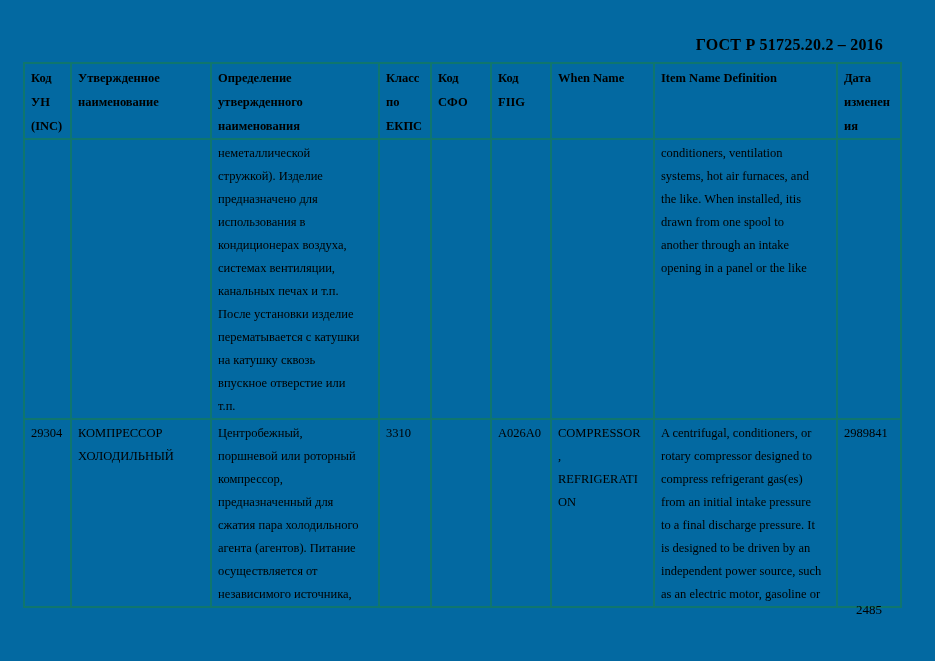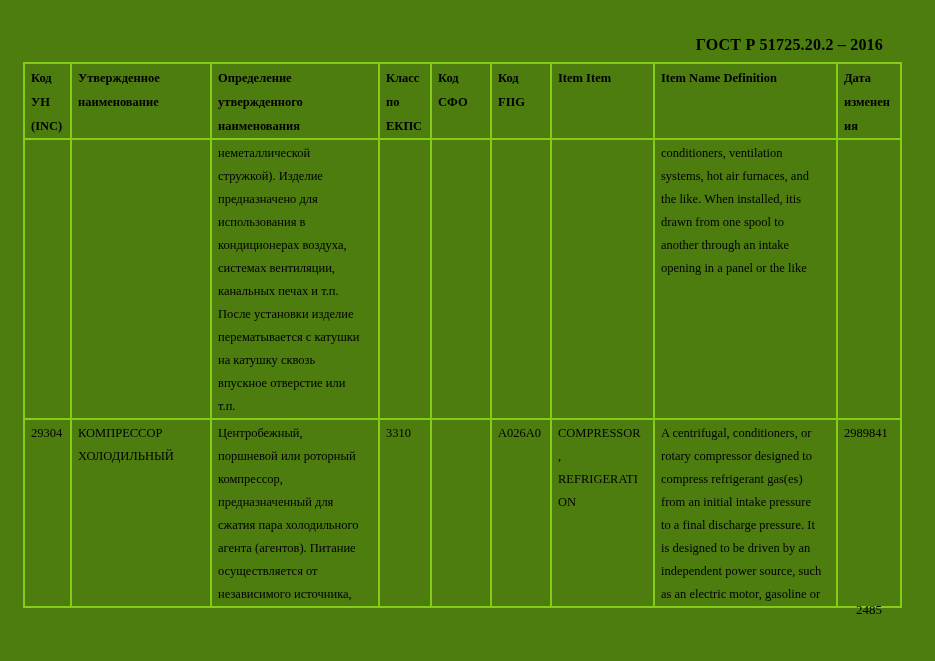--- a/index.html
+++ b/index.html
@@ -8,42 +8,42 @@
     background: #ffffff;
     width: 935px;
     height: 661px;
     font-family: "Liberation Serif", serif;
     color: #000000;
   }
   .page {
     position: relative;
     width: 935px;
     height: 661px;
-    background: #4d7c0f;
+    background: #0369a1;
     overflow: hidden;
   }
   .doc-title {
     position: absolute;
     top: 36px;
     right: 52px;
     font-weight: bold;
     font-size: 16px;
     letter-spacing: 0.2px;
     white-space: nowrap;
   }
   table.gost {
     position: absolute;
     left: 23px;
     top: 62px;
     width: 877px;
     border-collapse: collapse;
     table-layout: fixed;
   }
   table.gost th, table.gost td {
-    border: 2px solid #84cc16;
+    border: 2px solid #0f766e;
     vertical-align: top;
     text-align: left;
     padding: 2px 3px 0 6px;
     white-space: pre-line;
     overflow: hidden;
   }
   table.gost th {
     font-weight: bold;
     font-size: 12.5px;
     line-height: 24px;
@@ -93,21 +93,21 @@
         <th>Определение
 утвержденного
 наименования</th>
         <th>Класс
 по
 ЕКПС</th>
         <th>Код
 СФО</th>
         <th>Код
 FIIG</th>
-        <th>Item Item</th>
+        <th>When Name</th>
         <th>Item Name Definition</th>
         <th>Дата
 изменен
 ия</th>
       </tr>
     </thead>
     <tbody>
       <tr class="body-row-0">
         <td></td>
         <td></td>

